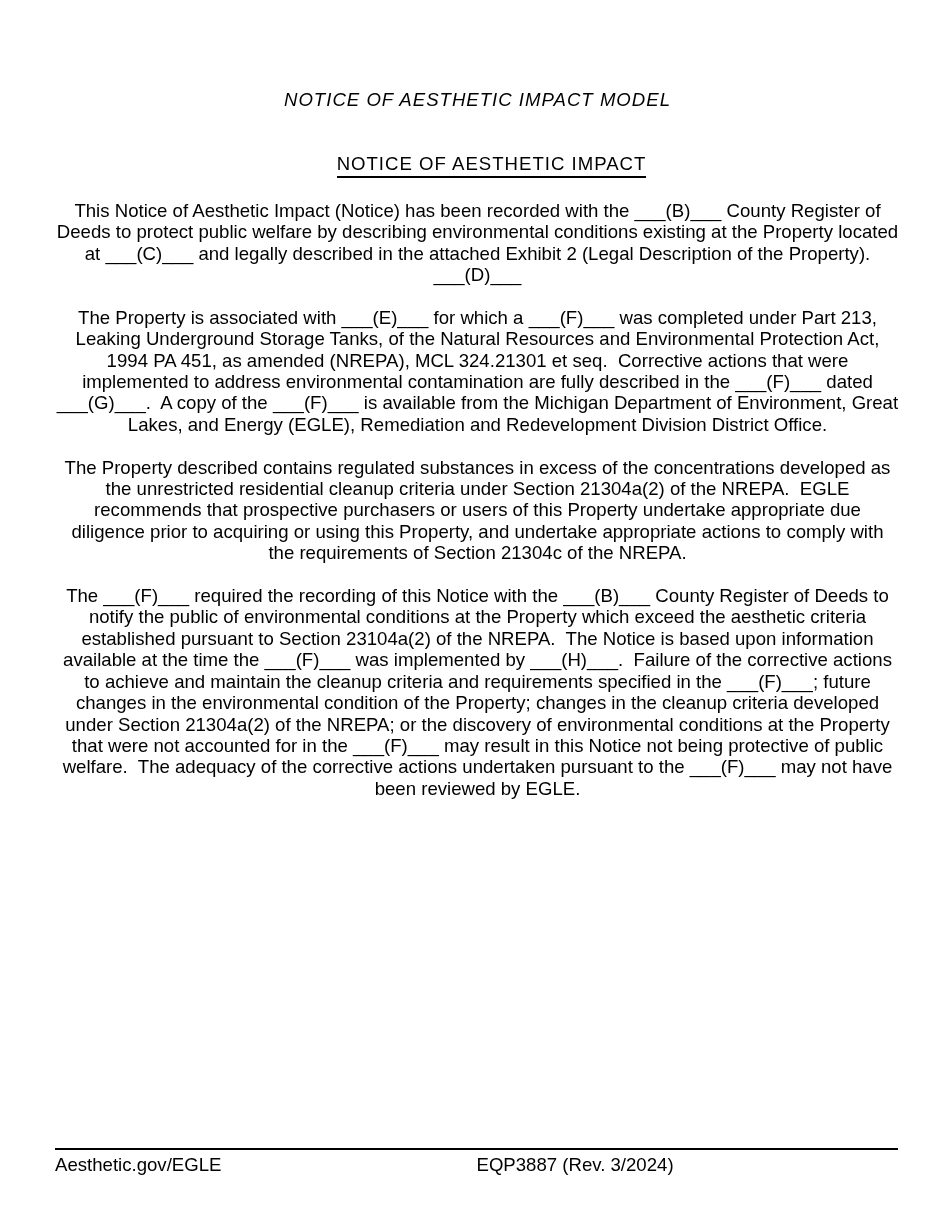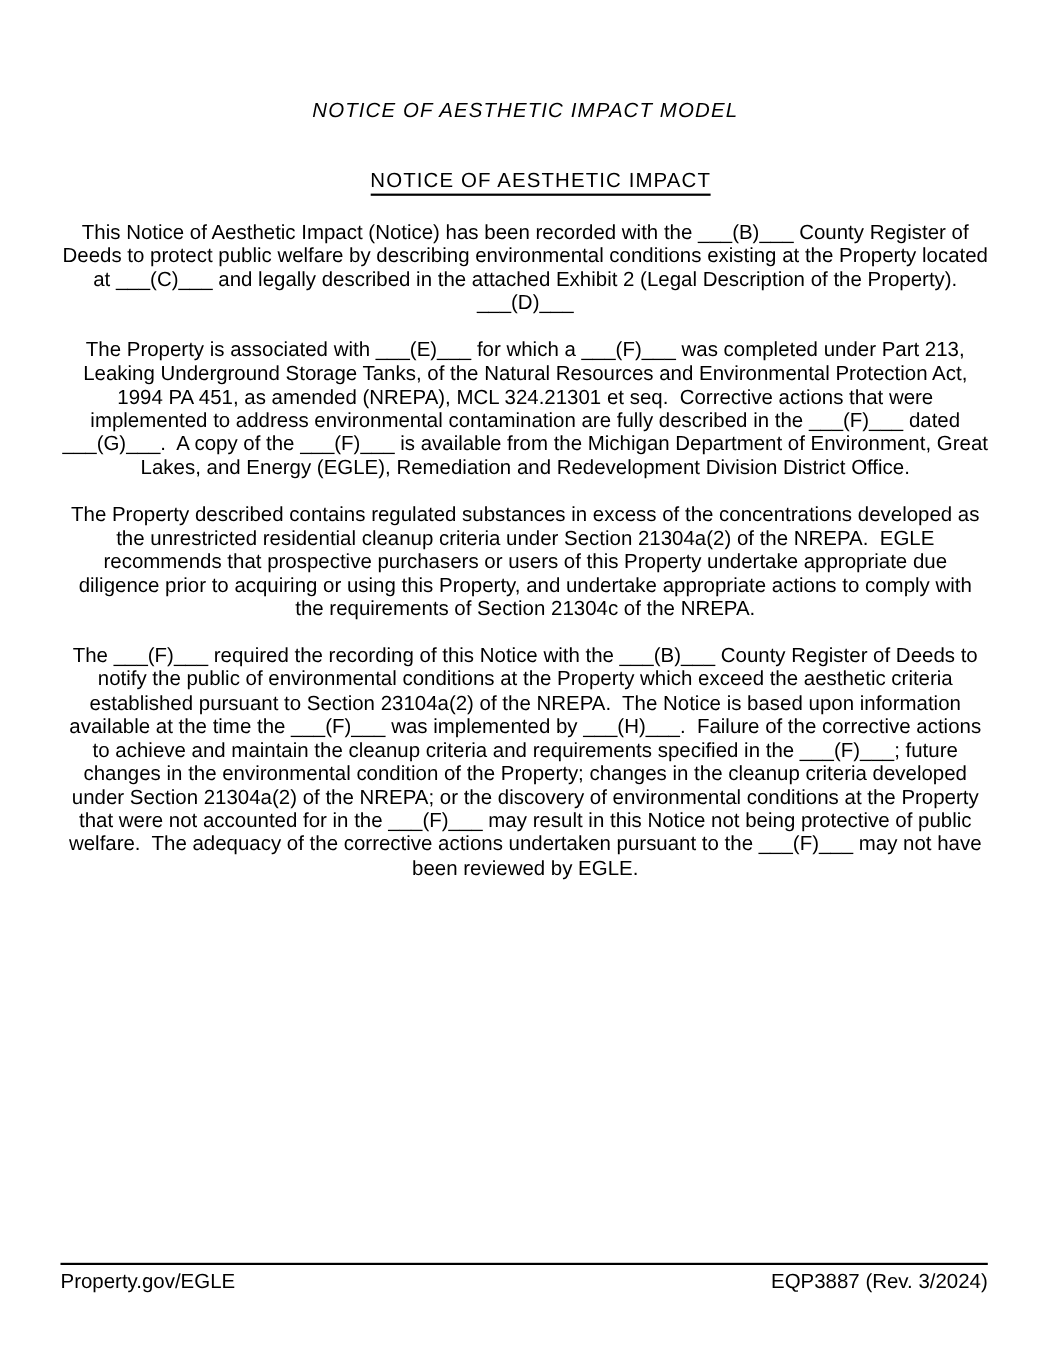--- a/index.html
+++ b/index.html
@@ -59,21 +59,21 @@
     border-top: 2px solid #000;
     padding-top: 4px;
     display: flex;
   }
   .footer > span {
     flex: 1 1 0;
     white-space: pre-wrap;
   }
   .footer .f-left   { text-align: left; }
   .footer .f-center { text-align: center; }
-  .footer .f-right  { text-align: right; }
+  .footer .f-right  { }
 </style>
 </head>
 <body>
 
 <div class="content">
 
   <div class="doc-title">NOTICE OF AESTHETIC IMPACT MODEL</div>
 
   <div class="doc-heading-wrap"><span class="doc-heading">NOTICE OF AESTHETIC IMPACT</span></div>
 
@@ -82,15 +82,15 @@
 
   <p class="para"><span>The Property is associated with ___(E)___ for which a ___(F)___ was completed under Part 213, Leaking Underground Storage Tanks, of the Natural Resources and Environmental Protection Act, 1994 PA 451, as amended (NREPA), MCL 324.21301 </span><span class="italic">et seq</span><span>.  Corrective actions that were implemented to address environmental contamination are fully described in the ___(F)___ dated ___(G)___.  A copy of the ___(F)___ is available from the Michigan Department of Environment, Great Lakes, and Energy (EGLE), Remediation and Redevelopment Division District Office.</span></p>
 
   <p class="para">The Property described contains regulated substances in excess of the concentrations developed as the unrestricted residential cleanup criteria under Section 21304a(2) of the NREPA.  EGLE recommends that prospective purchasers or users of this Property undertake appropriate due diligence prior to acquiring or using this Property, and undertake appropriate actions to comply with the requirements of Section 21304c of the NREPA.</p>
 
   <p class="para">The ___(F)___ required the recording of this Notice with the ___(B)___ County Register of Deeds to notify the public of environmental conditions at the Property which exceed the aesthetic criteria established pursuant to Section 23104a(2) of the NREPA.  The Notice is based upon information available at the time the ___(F)___ was implemented by ___(H)___.  Failure of the corrective actions to achieve and maintain the cleanup criteria and requirements specified in the ___(F)___; future changes in the environmental condition of the Property; changes in the cleanup criteria developed under Section 21304a(2) of the NREPA; or the discovery of environmental conditions at the Property that were not accounted for in the ___(F)___ may result in this Notice not being protective of public welfare.  The adequacy of the corrective actions undertaken pursuant to the ___(F)___ may not have been reviewed by EGLE.</p>
 
 </div>
 
 <div class="footer">
-  <span class="f-left">Property.gov/EGLE</span>
+  <span class="f-left">Aesthetic.gov/EGLE</span>
   <span class="f-right">EQP3887 (Rev. 3/2024)</span>
 </div>
 
 </body></html>

